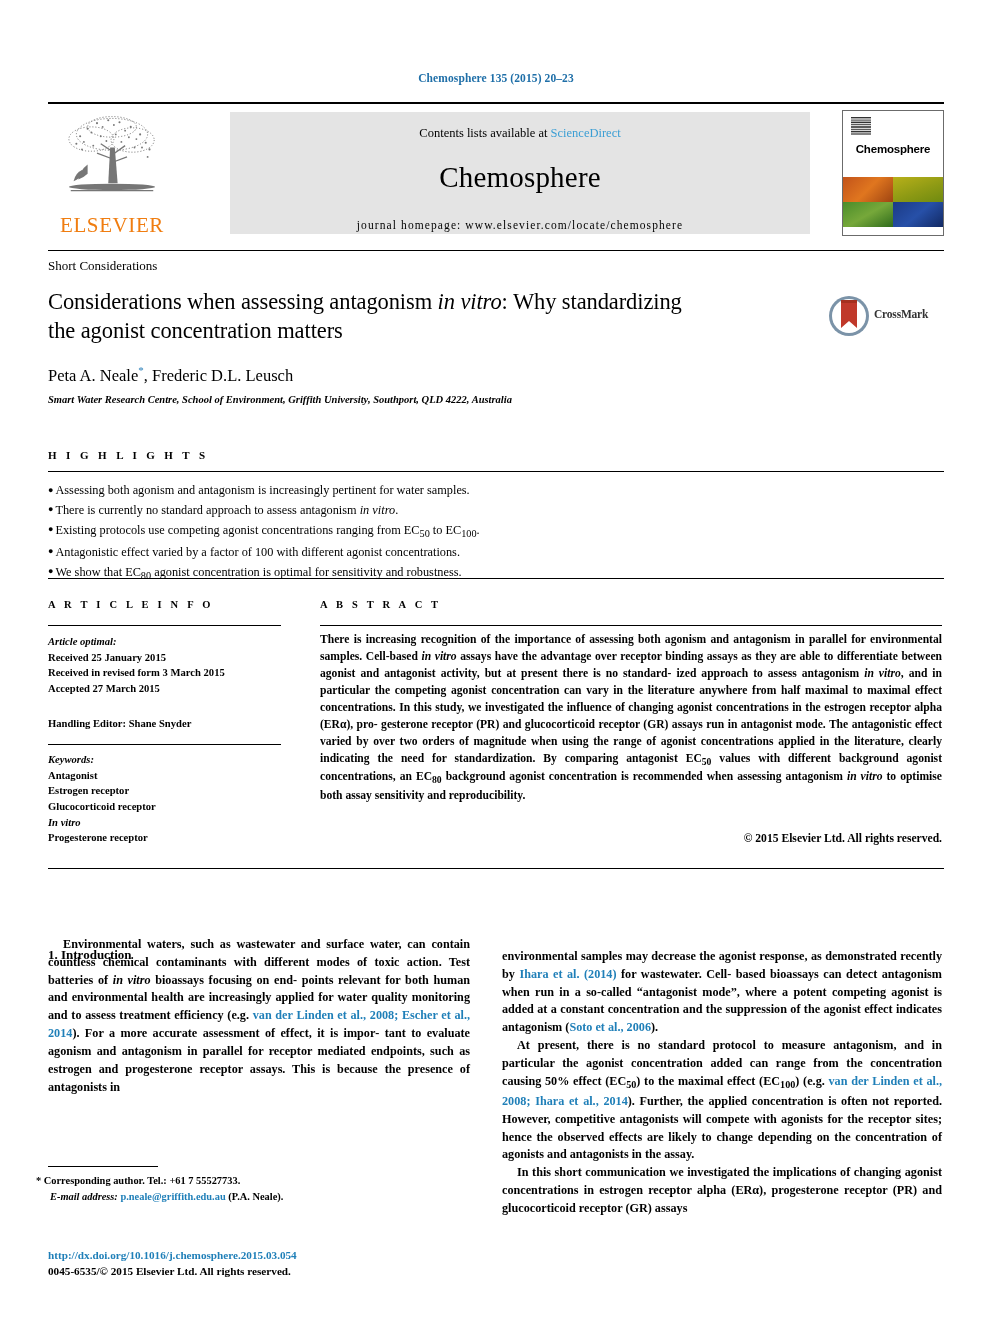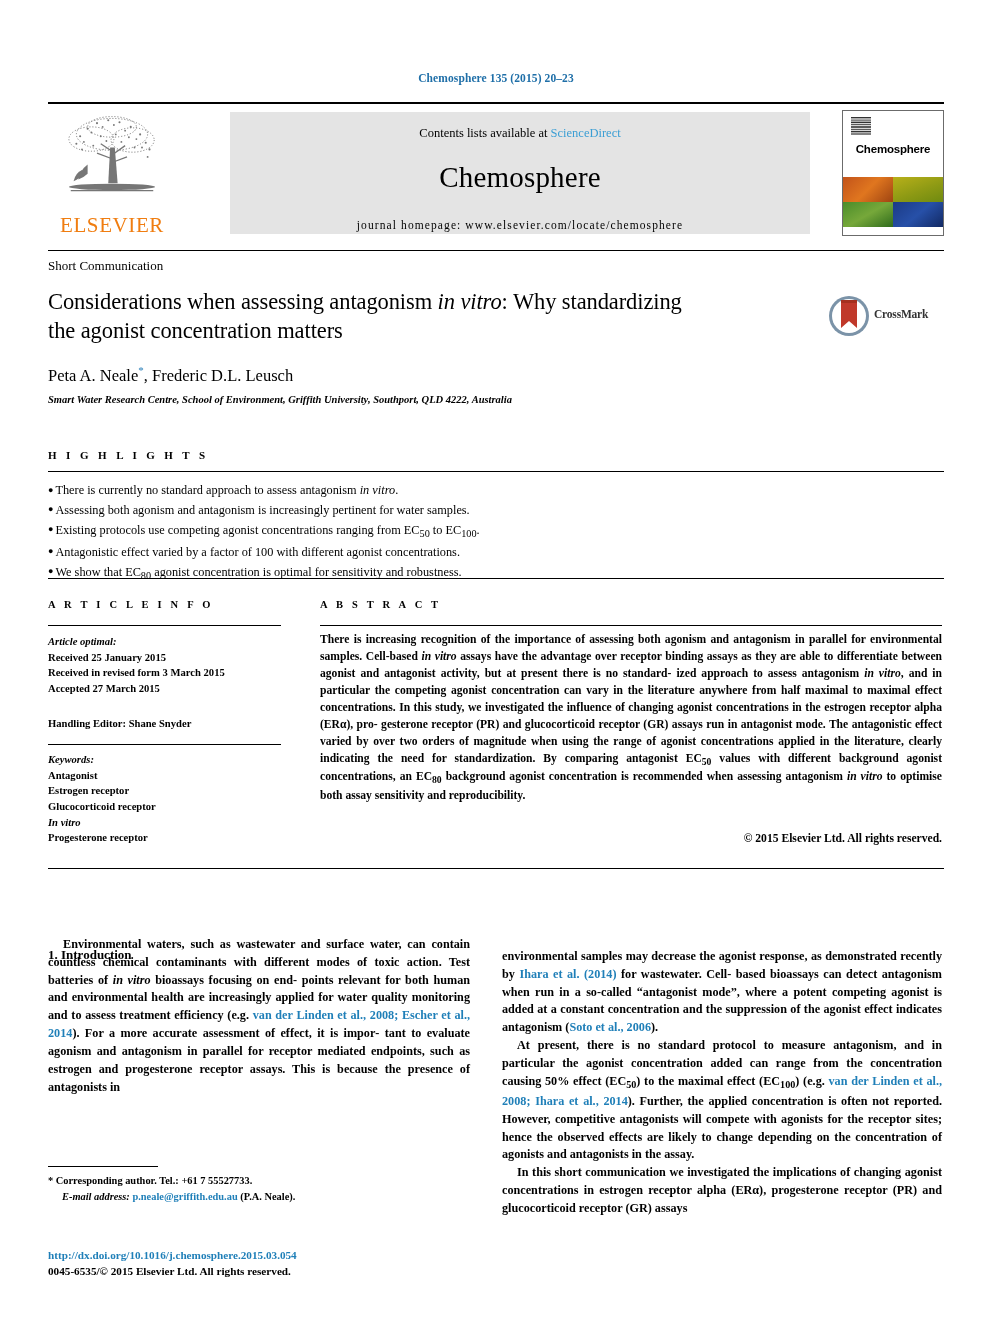--- a/index.html
+++ b/index.html
@@ -266,21 +266,21 @@
   .colL i, .colR i { font-style: italic; }
   a.ref { color: #1f7fb8; text-decoration: none; }
 
   
   .fn-rule {
     position: absolute; left: 48px; top: 1166px; width: 110px;
     border-top: .9px solid #000;
   }
   .footnote {
     position: absolute;
-    left: 48px; top: 1173px; width: 430px;
+    left: 36px; top: 1173px; width: 430px;
     font-size: 10.4px;
     line-height: 1.5;
     font-weight: bold;
   }
   .footnote .em { font-style: italic; }
   .footnote a { color: #1f7fb8; text-decoration: none; }
   .fn-indent { padding-left: 14px; }
 
   .doi {
     position: absolute;
@@ -381,21 +381,21 @@
         <div class="cov-a"></div>
         <div class="cov-b"></div>
         <div class="cov-c"></div>
         <div class="cov-d"></div>
       </div>
       <div class="cover-foot"></div>
     </div>
   </div>
 
   <div class="artrule"></div>
-  <div class="arttype">Short Communication</div>
+  <div class="arttype">Short Considerations</div>
 
   <div class="title">
     <span>Considerations when assessing antagonism </span><i>in vitro</i><span>: Why standardizing</span><br>
     <span>the agonist concentration matters</span>
   </div>
 
   <div class="crossmark">
     <svg class="cm-mark" viewBox="0 0 42 42">
       <circle cx="21" cy="21" r="20" fill="#7b93a8"></circle>
       <circle cx="21" cy="21" r="17" fill="#ffffff"></circle>
@@ -406,22 +406,22 @@
   </div>
 
   <div class="authors">
     <span>Peta A. Neale</span><sup>*</sup><span>, Frederic D.L. Leusch</span>
   </div>
   <div class="affil">Smart Water Research Centre, School of Environment, Griffith University, Southport, QLD 4222, Australia</div>
 
   <div class="hl-head">H I G H L I G H T S</div>
   <div class="hl-rule-top"></div>
   <div class="hl-list">
+    <div><span class="hl-bullet">●</span>Assessing both agonism and antagonism is increasingly pertinent for water samples.</div>
     <div><span class="hl-bullet">●</span>There is currently no standard approach to assess antagonism <i>in vitro</i>.</div>
-    <div><span class="hl-bullet">●</span>Assessing both agonism and antagonism is increasingly pertinent for water samples.</div>
     <div><span class="hl-bullet">●</span>Existing protocols use competing agonist concentrations ranging from EC<sub>50</sub> to EC<sub>100</sub>.</div>
     <div><span class="hl-bullet">●</span>Antagonistic effect varied by a factor of 100 with different agonist concentrations.</div>
     <div><span class="hl-bullet">●</span>We show that EC<sub>80</sub> agonist concentration is optimal for sensitivity and robustness.</div>
   </div>
   <div class="hl-rule-bot"></div>
 
   <div class="info-head">A R T I C L E   I N F O</div>
   <div class="abs-head">A B S T R A C T</div>
   <div class="info-rule"></div>
   <div class="abs-rule"></div>

